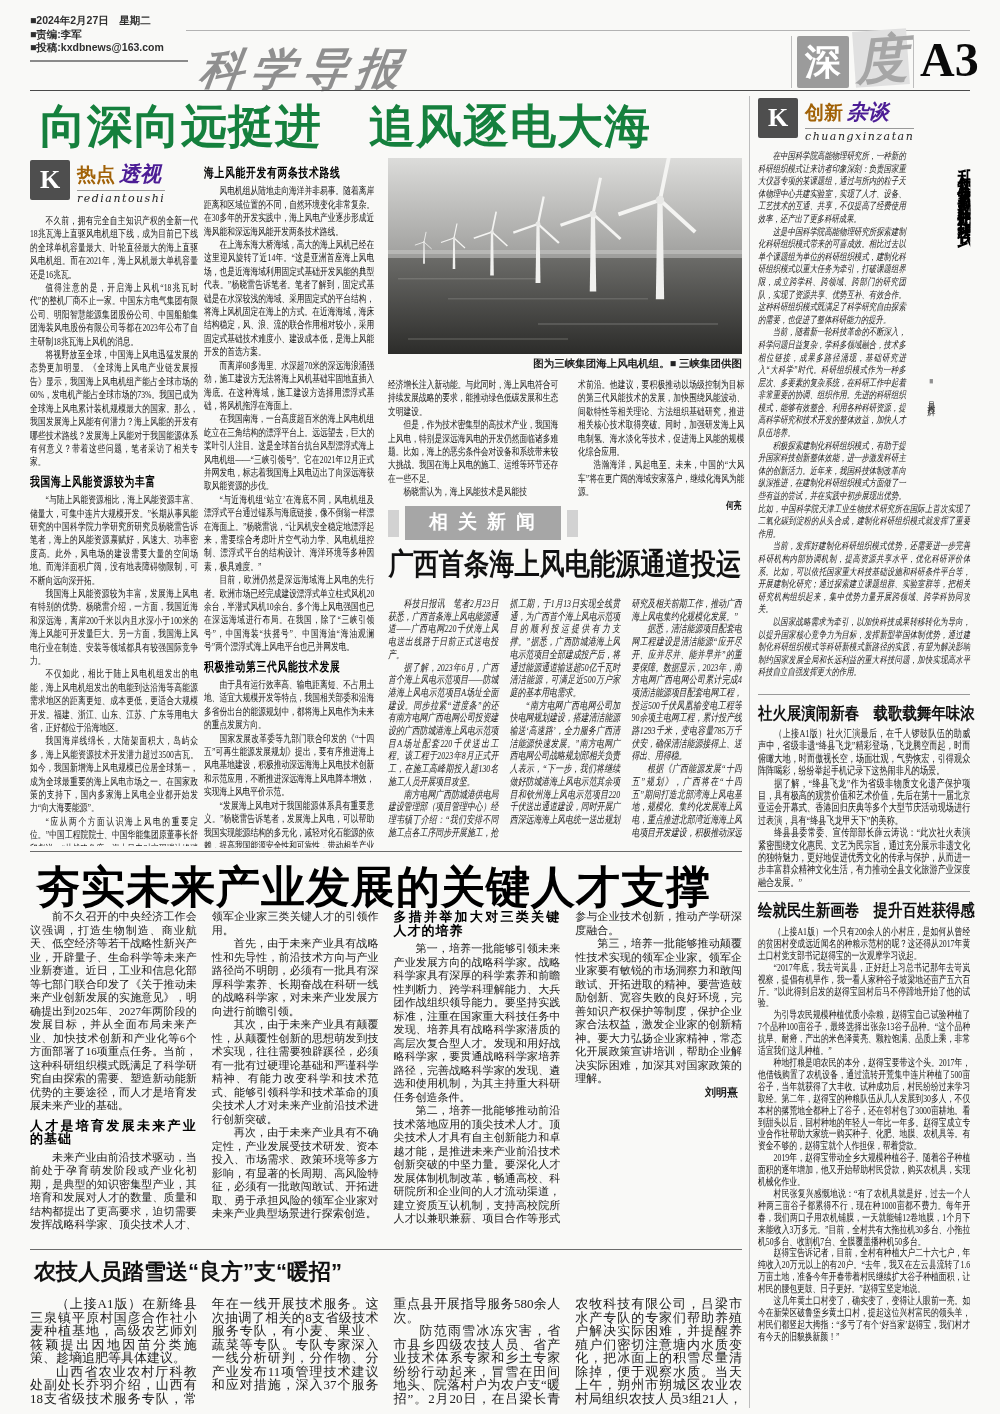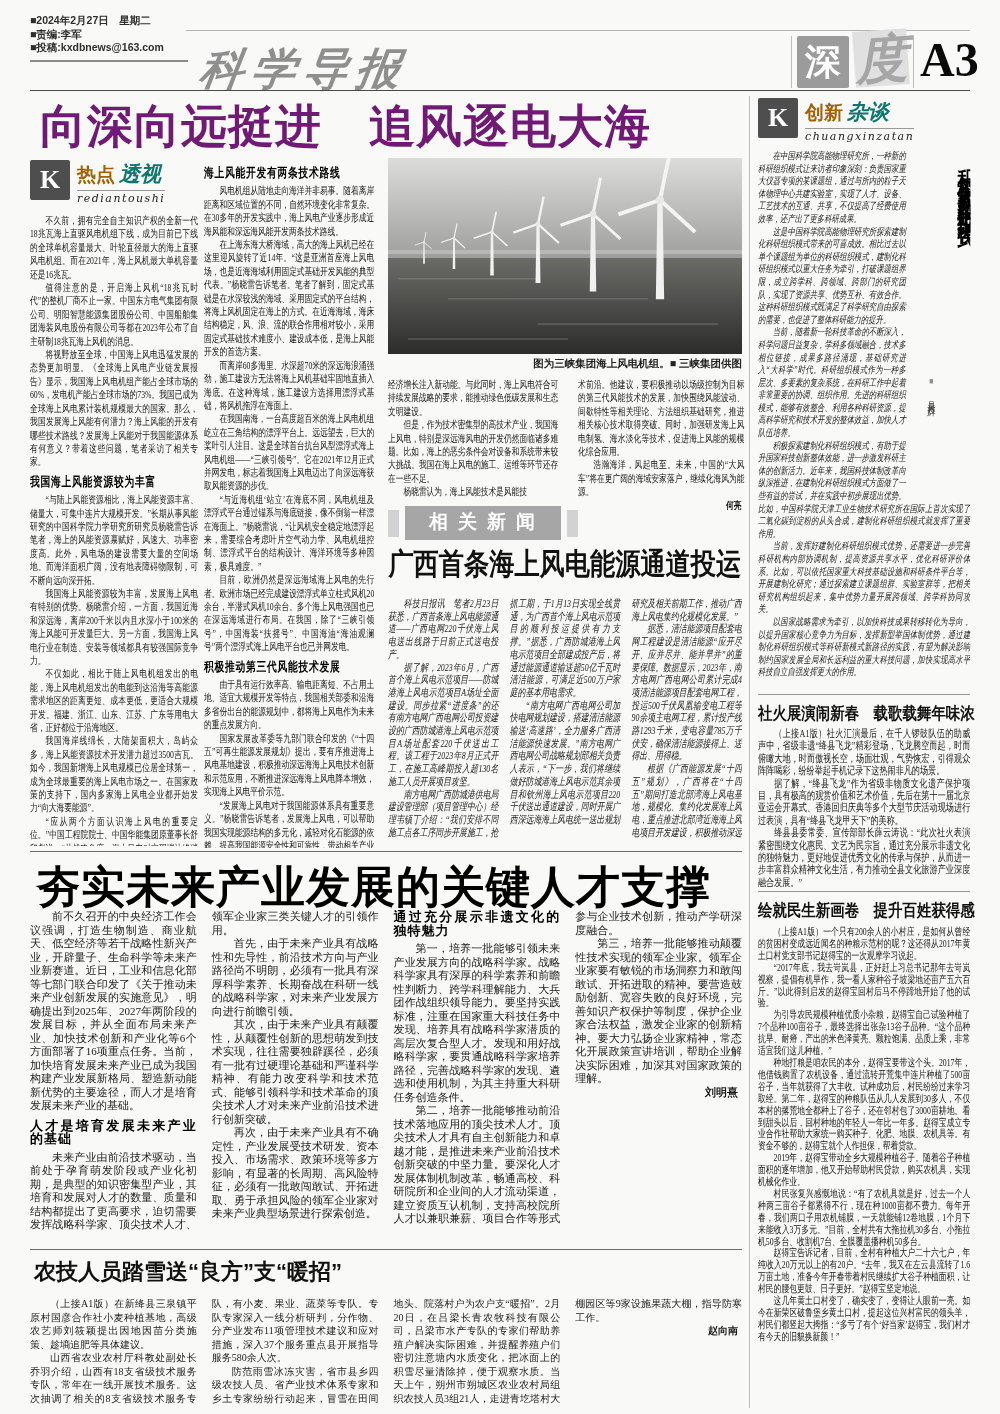--- a/index.html
+++ b/index.html
@@ -21,57 +21,57 @@
               color:#fff;font-family:"Liberation Sans",sans-serif;font-weight:bold;font-size:36px;
               line-height:52px;text-align:center;}
   .badge-du{left:854px;top:30px;width:54px;height:56px;background:#e0e0e0;color:#a6a6a6;
             font-style:italic;font-weight:bold;font-size:52px;line-height:58px;text-align:center;
             font-family:"DejaVu Serif",serif;transform:rotate(-4deg);}
   .badge-sep{left:913px;top:36px;height:52px;}
   .badge-a3{left:920px;top:32px;font-size:48px;font-weight:bold;font-family:"Liberation Serif",serif;color:#0a0a0a;}
 
   
   .main-headline{left:40px;top:96px;width:710px;font-family:"Liberation Sans",sans-serif;
-                 font-size:46px;font-weight:900;letter-spacing:1px;color:#701a75;white-space:nowrap;}
+                 font-size:46px;font-weight:900;letter-spacing:1px;color:#15803d;white-space:nowrap;}
   .gx-headline{left:388px;top:544px;width:421px;transform:scaleX(0.84);transform-origin:0 0;
                font-family:"Liberation Sans",sans-serif;font-size:30px;font-weight:bold;
                text-align:center;white-space:nowrap;color:#111;}
   .hq-headline{left:36px;top:858px;width:706px;font-family:"Liberation Sans",sans-serif;
                font-size:44px;font-weight:900;letter-spacing:1px;white-space:nowrap;color:#000;}
   .nj-headline{left:34px;top:1257px;font-family:"Liberation Sans",sans-serif;font-size:22px;
                font-weight:bold;white-space:nowrap;color:#111;}
   .side-headline{font-family:"Liberation Sans",sans-serif;font-size:17px;font-weight:bold;
                  white-space:nowrap;transform:scaleX(0.85);transform-origin:0 0;color:#111;}
 
   
   .klogo{display:flex;gap:7px;align-items:flex-start;}
   .kbox{width:40px;height:40px;background:#4e4e4e;color:#fff;border-radius:2px;
         font:bold 26px/40px "Liberation Serif",serif;text-align:center;flex:none;}
   .kt1{font-family:"Liberation Sans",sans-serif;font-weight:bold;font-size:19px;color:#a16207;}
   .kt2{font-family:"DejaVu Serif",serif;font-style:italic;font-weight:bold;font-size:21px;
-       color:#0f766e;margin-left:4px;}
+       color:#4c1d95;margin-left:4px;}
   .kpinyin{font-family:"DejaVu Serif",serif;font-style:italic;font-size:11px;letter-spacing:1.5px;
            color:#222;border-top:1px solid #999;margin-top:2px;padding-top:1px;text-align:center;}
 
   
   .cx{transform:scaleX(0.75);transform-origin:0 0;}
   .bodycol{overflow:hidden;text-align:justify;font-size:10.3px;line-height:13.4px;color:#151515;}
   .flowcols{overflow:hidden;text-align:justify;column-fill:auto;}
   .it-p{margin:0;text-indent:2em;text-align:justify;}
   .it-pc{margin:0;text-indent:0;text-align:justify;}
   .it-h{font-family:"Liberation Sans",sans-serif;font-weight:bold;font-size:13px;
         letter-spacing:1px;margin:6px 0 5px;text-indent:0;color:#000;}
   .it-a{text-align:right;font-weight:bold;padding-right:4px;margin:0;}
 
   .gx-cols{left:388px;top:598px;width:472px;height:254px;column-count:3;column-gap:15px;
            font-size:10.5px;line-height:12.7px;font-style:italic;}
   .hq-cols{left:30px;top:910px;width:712px;height:334px;column-count:4;column-gap:15px;
            font-size:11px;line-height:13.5px;}
   .nj-cols{left:30px;top:1297px;width:712px;height:114px;column-count:4;column-gap:15px;
-           font-size:10px;line-height:13.5px;}
+           font-size:13px;line-height:13.5px;}
 
   
   .photo{left:388px;top:158px;width:354px;height:196px;background:#777;}
   .caption{left:388px;top:357px;width:354px;font-size:10.5px;font-weight:bold;color:#222;
            text-align:right;font-family:"Liberation Sans",sans-serif;}
 
   
   .banner{left:388px;top:506px;display:flex;align-items:center;}
   .banner-flank{width:11px;height:27px;background:#d2d2d2;}
   .banner-label{background:#a6a6a6;color:#fff;font-family:"Liberation Sans",sans-serif;
@@ -204,27 +204,27 @@
       <p class="it-p">南方电网广西防城港供电局建设管理部（项目管理中心）经理韦镇丁介绍：“我们安排不同施工点各工序同步开展施工，抢抓工期，于1月13日实现全线贯通，为广西首个海上风电示范项目的顺利投运提供有力支撑。”据悉，广西防城港海上风电示范项目全部建成投产后，将通过能源通道输送超50亿千瓦时清洁能源，可满足近500万户家庭的基本用电需求。</p>
       <p class="it-p">“南方电网广西电网公司加快电网规划建设，搭建清洁能源输送‘高速路’，全力服务广西清洁能源快速发展。”南方电网广西电网公司战略规划部相关负责人表示，“下一步，我们将继续做好防城港海上风电示范其余项目和钦州海上风电示范项目220千伏送出通道建设，同时开展广西深远海海上风电统一送出规划研究及相关前期工作，推动广西海上风电集约化规模化发展。”</p>
       <p class="it-p">据悉，清洁能源项目配套电网工程建设是清洁能源“应开尽开、应并尽并、能并早并”的重要保障。数据显示，2023年，南方电网广西电网公司累计完成4项清洁能源项目配套电网工程，投运500千伏凤凰输变电工程等90余项主电网工程，累计投产线路1293千米，变电容量785万千伏安，确保清洁能源接得上、送得出、用得稳。</p>
       <p class="it-p">根据《广西能源发展“十四五”规划》，广西将在“十四五”期间打造北部湾海上风电基地，规模化、集约化发展海上风电，重点推进北部湾近海海上风电项目开发建设，积极推动深远海海上风电项目示范化开发，统筹规划外送输电通道建设。“十四五”期间，广西核准开工海上风电装机750万千瓦，力争新增并网装机300万千瓦。</p>
     </div>
 
   <div class="abs rule" style="left:30px;top:851px;width:712px;"></div>
 
   <div class="abs hq-headline">夯实未来产业发展的关键人才支撑</div>
   <div class="abs hq-cols flowcols">
-      <p class="it-p">前不久召开的中央经济工作会议强调，打造生物制造、商业航天、低空经济等若干战略性新兴产业，开辟量子、生命科学等未来产业新赛道。近日，工业和信息化部等七部门联合印发了《关于推动未来产业创新发展的实施意见》，明确提出到2025年、2027年两阶段的发展目标，并从全面布局未来产业、加快技术创新和产业化等6个方面部署了16项重点任务。当前，加快培育发展未来产业已成为我国构建产业发展新格局、塑造新动能新优势的主要途径，而人才是培育发展未来产业的基础。</p>
+      <p class="it-p">前不久召开的中央经济工作会议强调，打造生物制造、商业航天、低空经济等若干战略性新兴产业，开辟量子、生命科学等未来产业新赛道。近日，工业和信息化部等七部门联合印发了《关于推动未来产业创新发展的实施意见》，明确提出到2025年、2027年两阶段的发展目标，并从全面布局未来产业、加快技术创新和产业化等6个方面部署了16项重点任务。当前，这种科研组织模式既满足了科学研究自由探索的需要、塑造新动能新优势的主要途径，而人才是培育发展未来产业的基础。</p>
       <div class="it-h">人才是培育发展未来产业的基础</div>
       <p class="it-p">未来产业由前沿技术驱动，当前处于孕育萌发阶段或产业化初期，是典型的知识密集型产业，其培育和发展对人才的数量、质量和结构都提出了更高要求，迫切需要发挥战略科学家、顶尖技术人才、领军企业家三类关键人才的引领作用。</p>
       <p class="it-p">首先，由于未来产业具有战略性和先导性，前沿技术方向与产业路径尚不明朗，必须有一批具有深厚科学素养、长期奋战在科研一线的战略科学家，对未来产业发展方向进行前瞻引领。</p>
       <p class="it-p">其次，由于未来产业具有颠覆性，从颠覆性创新的思想萌发到技术实现，往往需要独辟蹊径，必须有一批有过硬理论基础和严谨科学精神、有能力改变科学和技术范式、能够引领科学和技术革命的顶尖技术人才对未来产业前沿技术进行创新突破。</p>
       <p class="it-p">再次，由于未来产业具有不确定性，产业发展受技术研发、资本投入、市场需求、政策环境等多方影响，有显著的长周期、高风险特征，必须有一批敢闯敢试、开拓进取、勇于承担风险的领军企业家对未来产业典型场景进行探索创造。</p>
-      <div class="it-h">通过充分展示非遗文化的独特魅力</div>
+      <div class="it-h">多措并举加大对三类关键人才的培养</div>
       <p class="it-p">第一，培养一批能够引领未来产业发展方向的战略科学家。战略科学家具有深厚的科学素养和前瞻性判断力、跨学科理解能力、大兵团作战组织领导能力。要坚持实践标准，注重在国家重大科技任务中发现、培养具有战略科学家潜质的高层次复合型人才。发现和用好战略科学家，要贯通战略科学家培养路径，完善战略科学家的发现、遴选和使用机制，为其主持重大科研任务创造条件。</p>
       <p class="it-p">第二，培养一批能够推动前沿技术落地应用的顶尖技术人才。顶尖技术人才具有自主创新能力和卓越才能，是推进未来产业前沿技术创新突破的中坚力量。要深化人才发展体制机制改革，畅通高校、科研院所和企业间的人才流动渠道，建立资质互认机制，支持高校院所人才以兼职兼薪、项目合作等形式参与企业技术创新，推动产学研深度融合。</p>
       <p class="it-p">第三，培养一批能够推动颠覆性技术实现的领军企业家。领军企业家要有敏锐的市场洞察力和敢闯敢试、开拓进取的精神。要营造鼓励创新、宽容失败的良好环境，完善知识产权保护等制度，保护企业家合法权益，激发企业家的创新精神。要大力弘扬企业家精神，常态化开展政策宣讲培训，帮助企业解决实际困难，加深其对国家政策的理解。</p>
       <div class="it-a">刘明熹</div>
     </div>
 
   <div class="abs rule" style="left:30px;top:1249px;width:712px;"></div>
 
   <div class="abs nj-headline">农技人员踏雪送“良方”支“暖招”</div>
   <div class="abs nj-cols flowcols">

